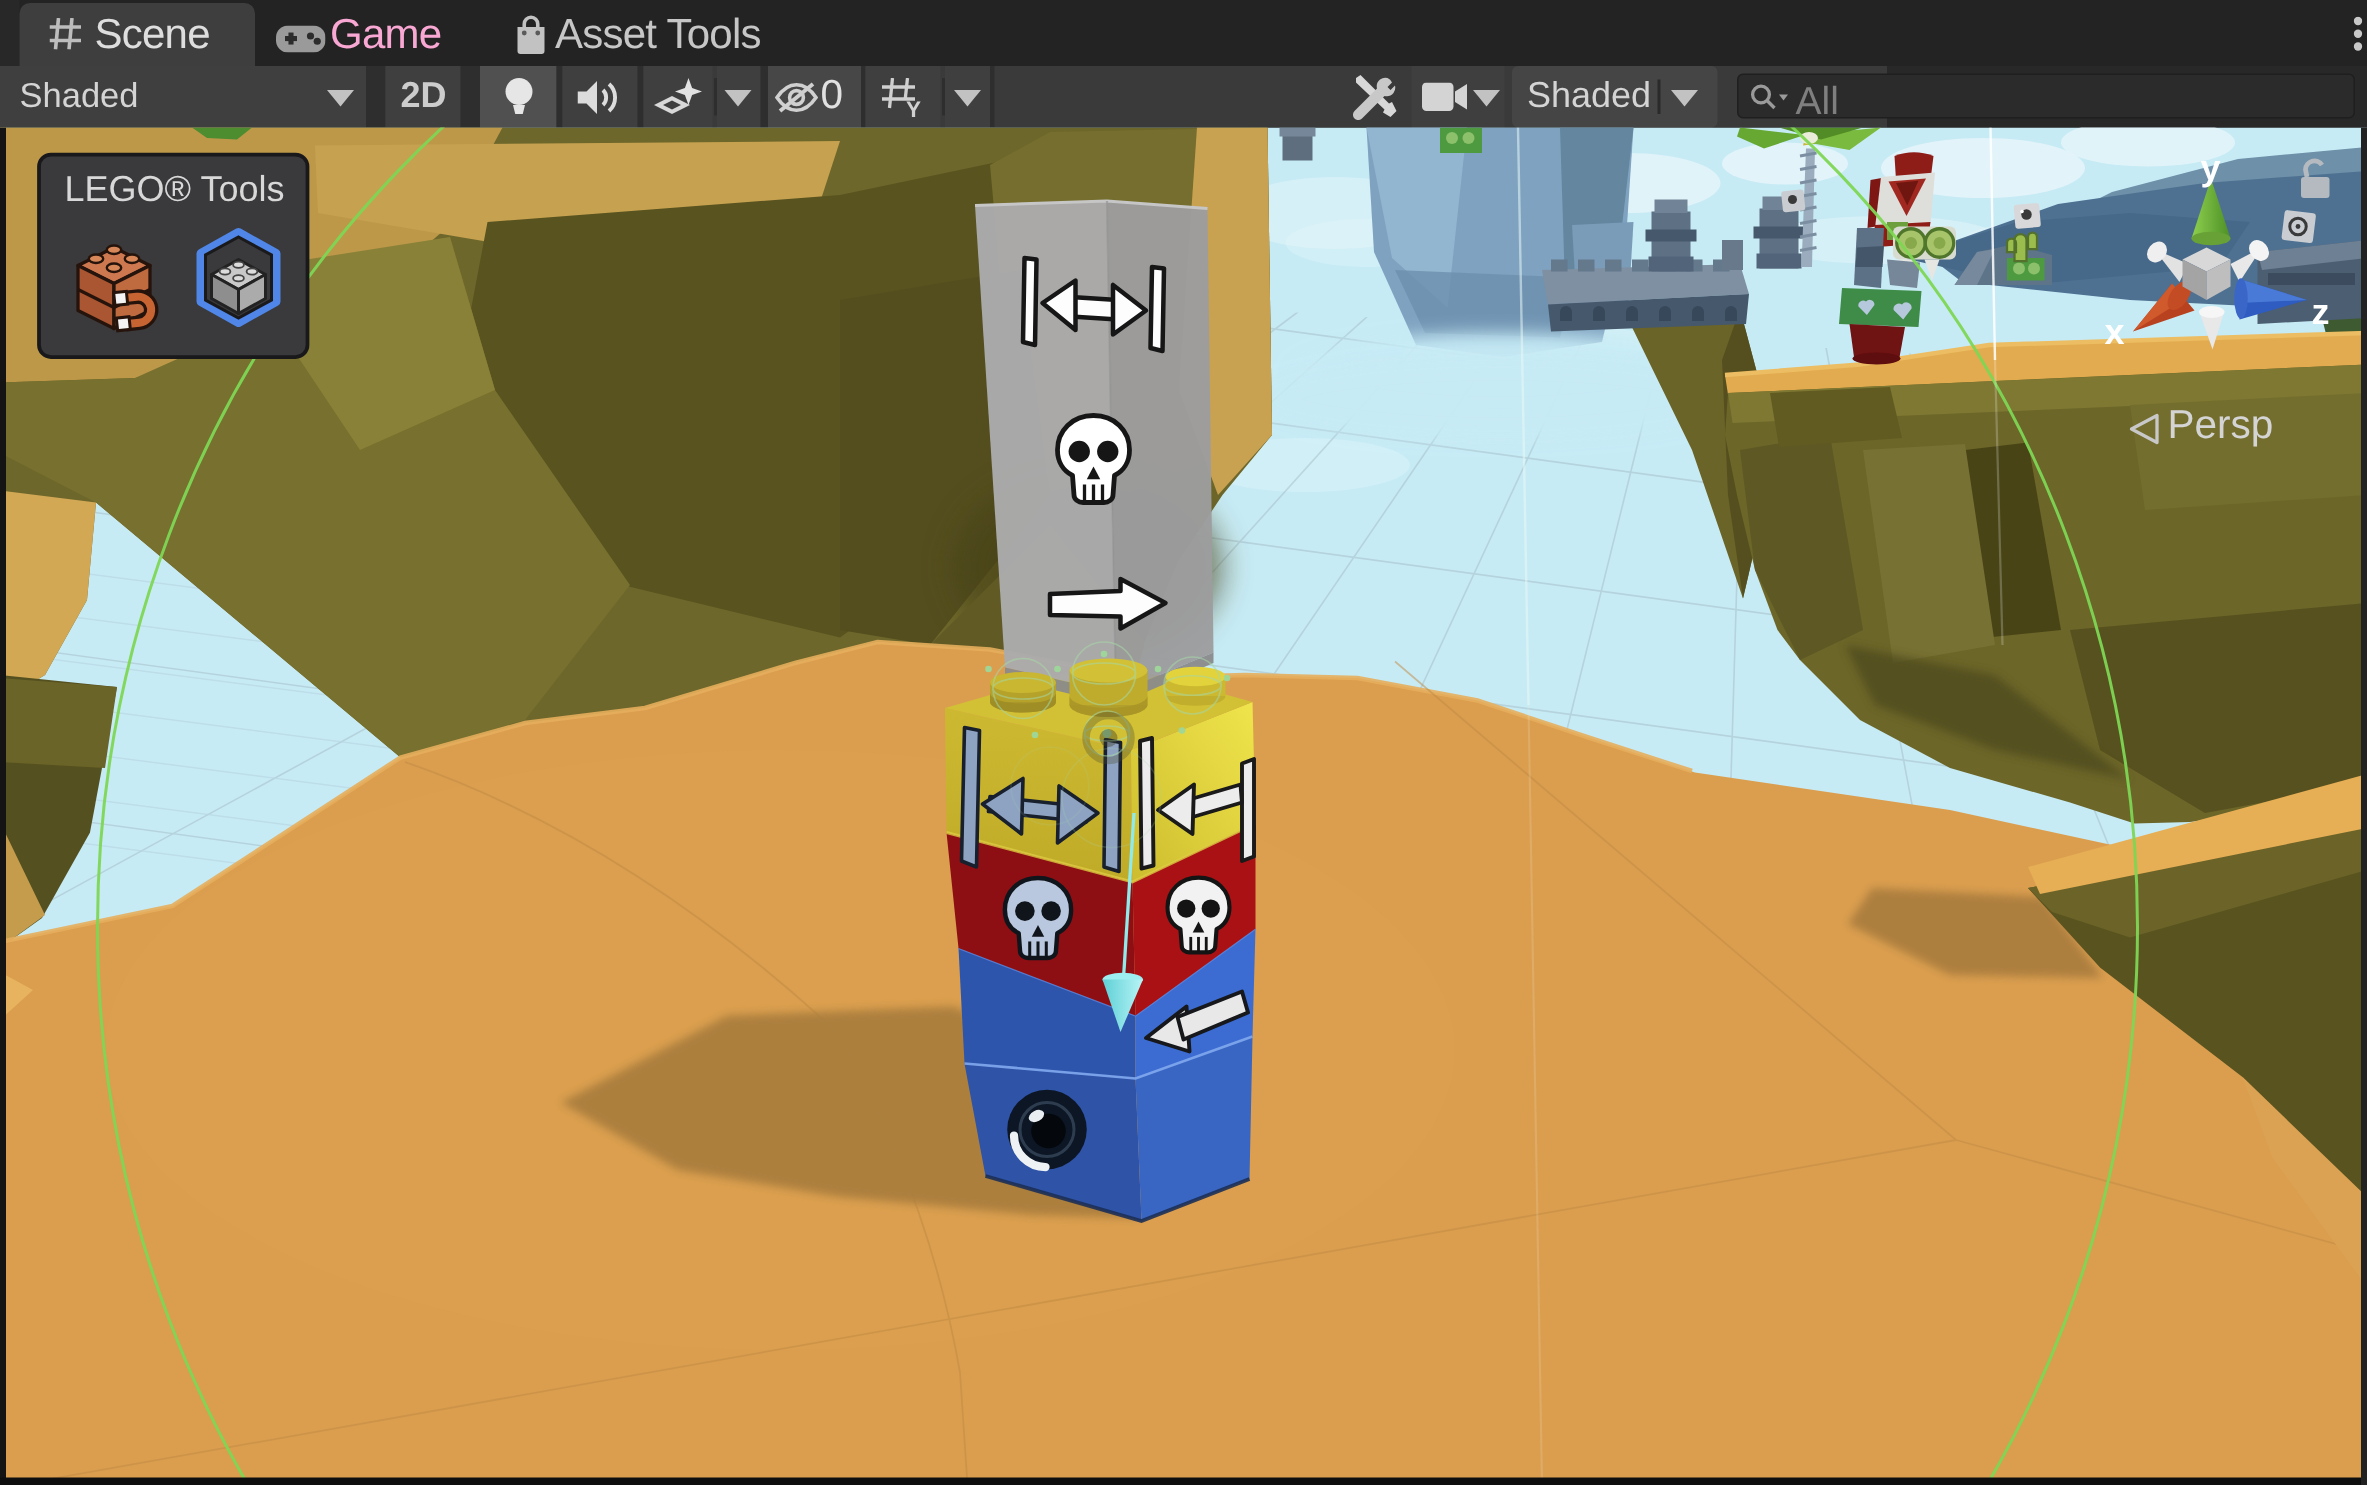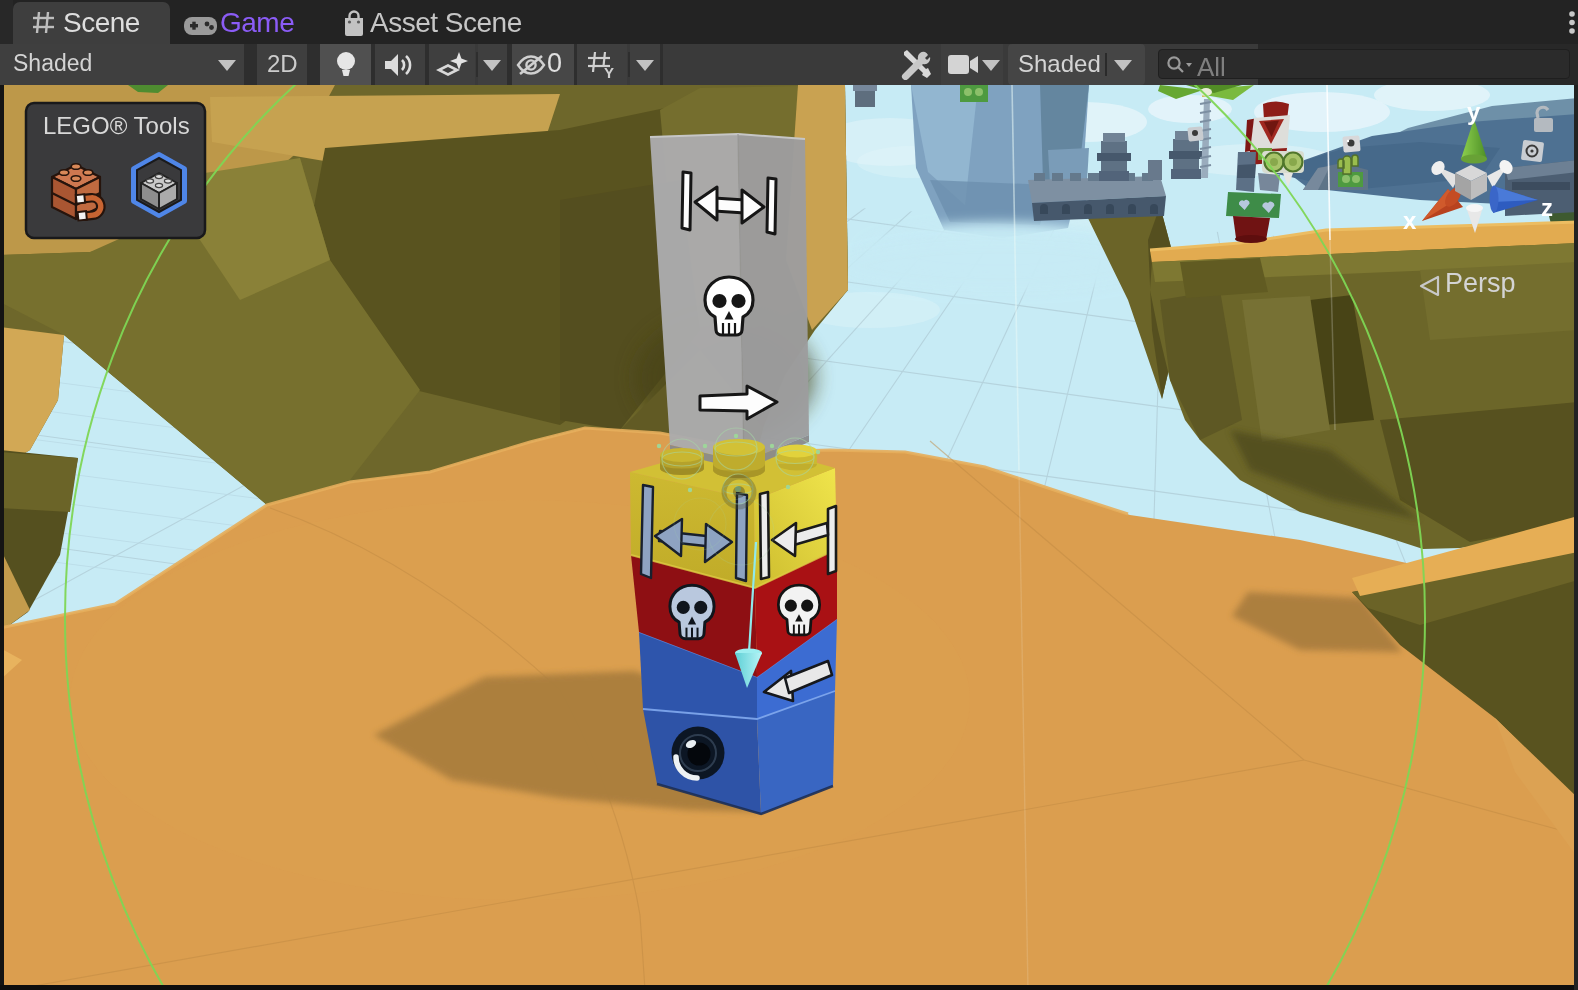--- a/index.html
+++ b/index.html
@@ -34,41 +34,41 @@
         </g>
       </svg>
   <div class="tablabel" style="left:50px;color:#dedede">Scene</div>
   <svg class="ticon" style="left:171px;top:17px" width="33" height="18" viewBox="0 0 33 18">
         <rect x="0" y="0" width="33" height="18" rx="8" fill="#9a9a9a"></rect>
         <rect x="6" y="7" width="8" height="3.4" fill="#2c2c2c"></rect>
         <rect x="8.3" y="4.7" width="3.4" height="8" fill="#2c2c2c"></rect>
         <circle cx="23" cy="7" r="2.4" fill="#2c2c2c"></circle>
         <circle cx="27.5" cy="10.5" r="2.4" fill="#2c2c2c"></circle>
       </svg>
-  <div class="tablabel" style="left:207px;color:#8b5cf6">Game</div>
+  <div class="tablabel" style="left:207px;color:#f9a8d4">Game</div>
   <svg class="ticon" style="left:330px;top:10px" width="22" height="26" viewBox="0 0 22 26">
         <path d="M2,8 h18 v16 a2,2 0 0 1 -2,2 h-14 a2,2 0 0 1 -2,-2 Z" fill="#c2c2c2"></path>
         <path d="M6.5,10 v-4 a4.5,4.5 0 0 1 9,0 v4" fill="none" stroke="#c2c2c2" stroke-width="2.4"></path>
         <circle cx="6.5" cy="12" r="1.6" fill="#5a5a5a"></circle>
         <circle cx="15.5" cy="12" r="1.6" fill="#5a5a5a"></circle>
       </svg>
-  <div class="tablabel" style="left:357px;color:#c6c6c6">Asset Scene</div>
+  <div class="tablabel" style="left:357px;color:#c6c6c6">Asset Tools</div>
   <svg class="ticon" style="left:1556px;top:11px" width="6" height="24" viewBox="0 0 6 24">
         <circle cx="3" cy="3" r="2.8" fill="#c8c8c8"></circle>
         <circle cx="3" cy="11.5" r="2.8" fill="#c8c8c8"></circle>
         <circle cx="3" cy="20" r="2.8" fill="#c8c8c8"></circle>
       </svg>
 </div>
 <div id="toolbar">
   <div class="tbtn" style="left:0;width:244px"></div>
   <div class="tlabel" style="left:13px;top:6px;font-size:23px">Shaded</div>
   <div class="caret" style="left:218px;top:16px"></div>
   <div class="tsep" style="left:244px"></div>
   <div class="tbtn" style="left:257px;width:50px"></div>
-  <div class="tlabel" style="left:267px;top:6px;font-size:24px;font-weight:normal;color:#cccccc">2D</div>
+  <div class="tlabel" style="left:267px;top:6px;font-size:24px;font-weight:bold;color:#cccccc">2D</div>
   <div class="tsep" style="left:307px"></div>
   <div class="tbtn" style="left:320px;width:51px;background:#505050"></div>
   <svg style="position:absolute;left:334px;top:7px" width="24" height="28" viewBox="0 0 24 28">
         <circle cx="12" cy="10" r="9" fill="#e6e6e6"></circle>
         <path d="M8,19 h8 l-1.5,6 h-5 Z" fill="#e6e6e6"></path>
       </svg>
   <div class="tsep" style="left:371px;width:4px"></div>
   <div class="tbtn" style="left:375px;width:50px"></div>
   <svg style="position:absolute;left:385px;top:9px" width="28" height="24" viewBox="0 0 28 24">
         <path d="M0,8 h6 l7,-7 v22 l-7,-7 h-6 Z" fill="#dcdcdc"></path>

